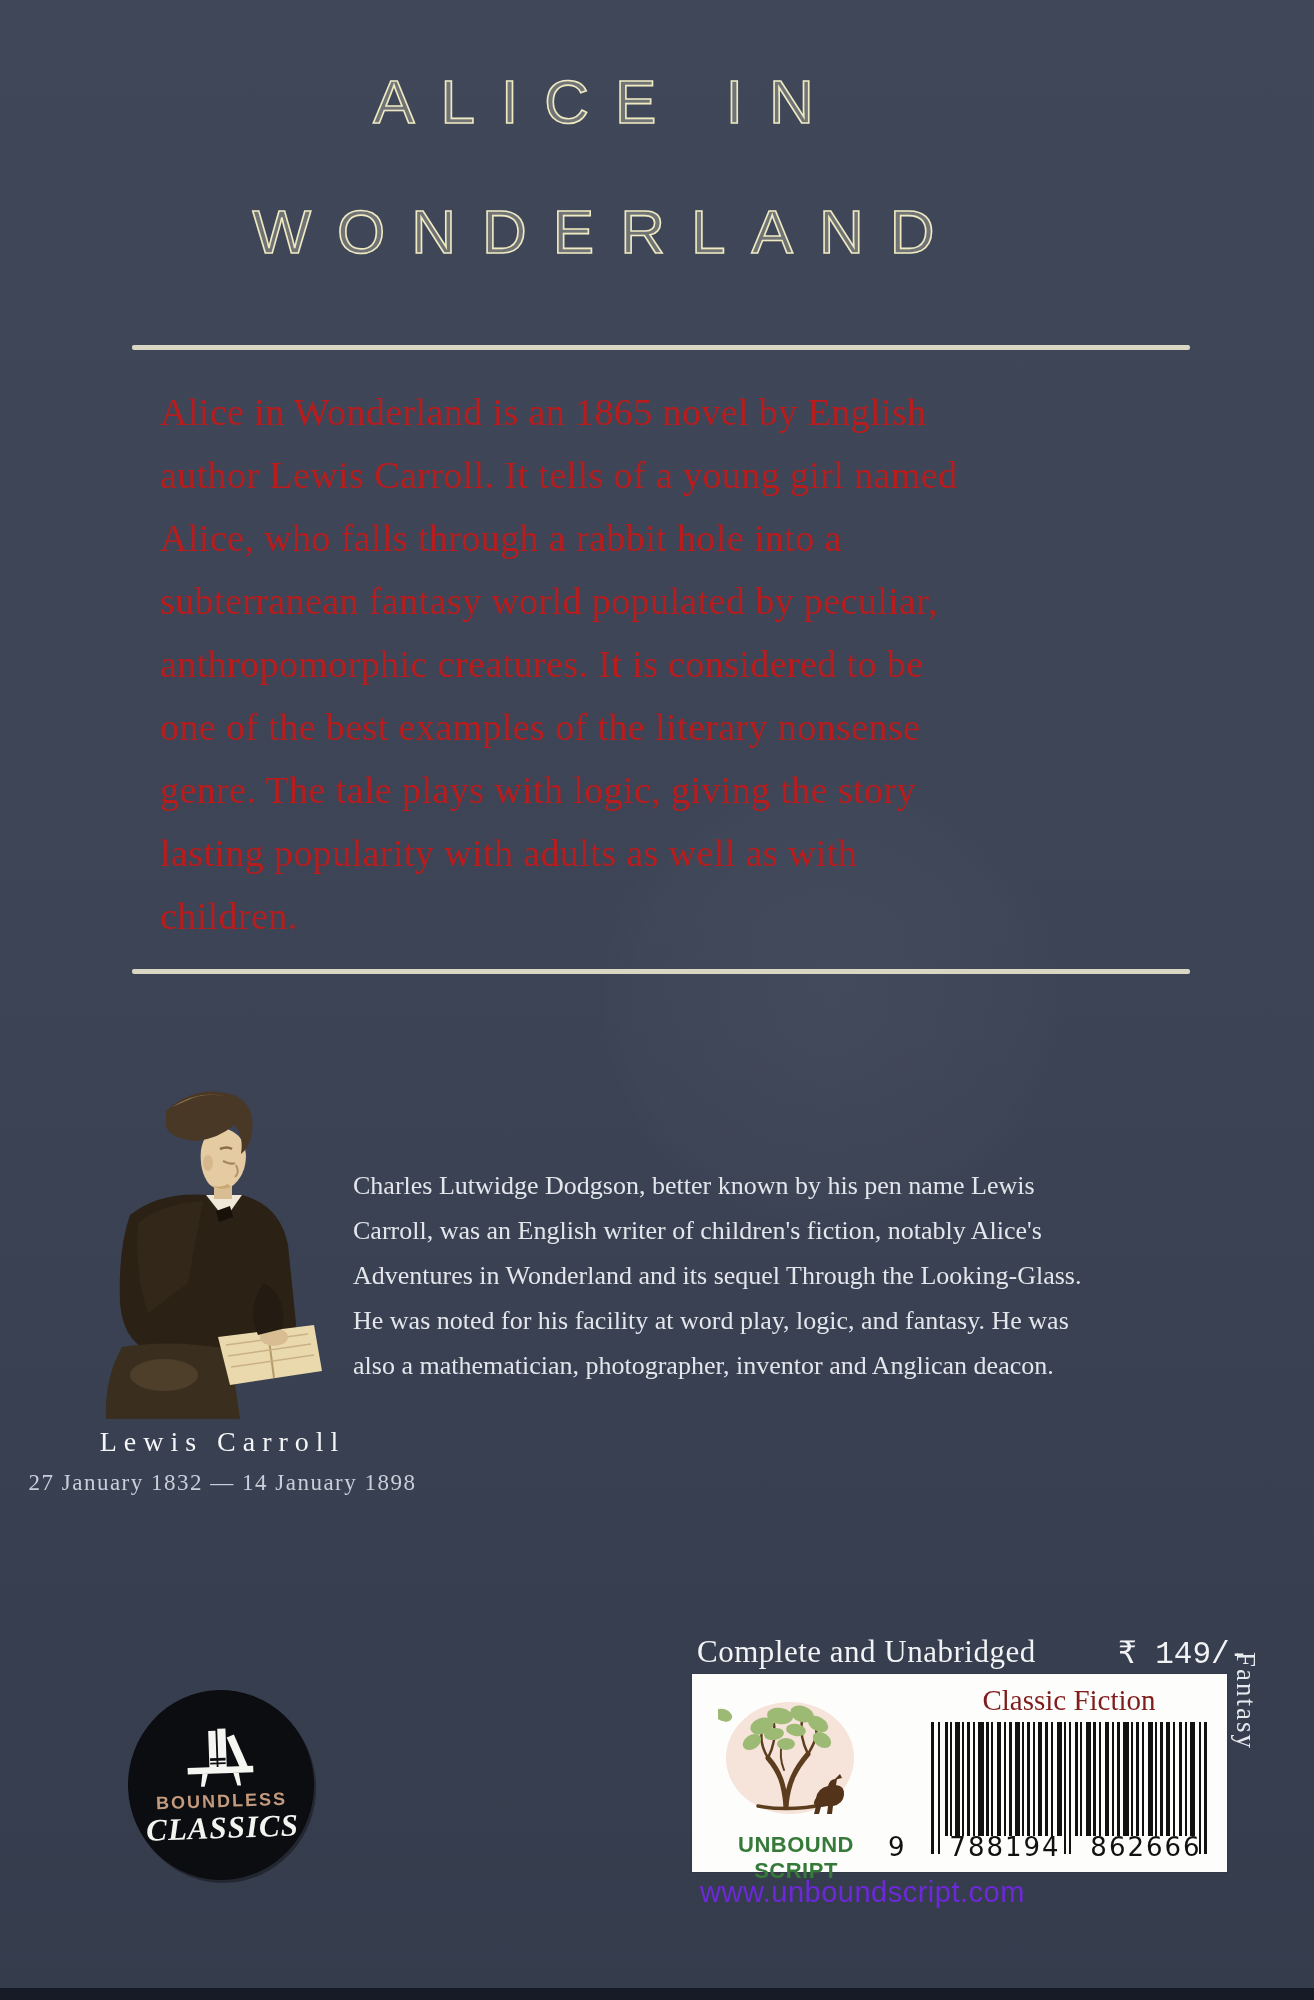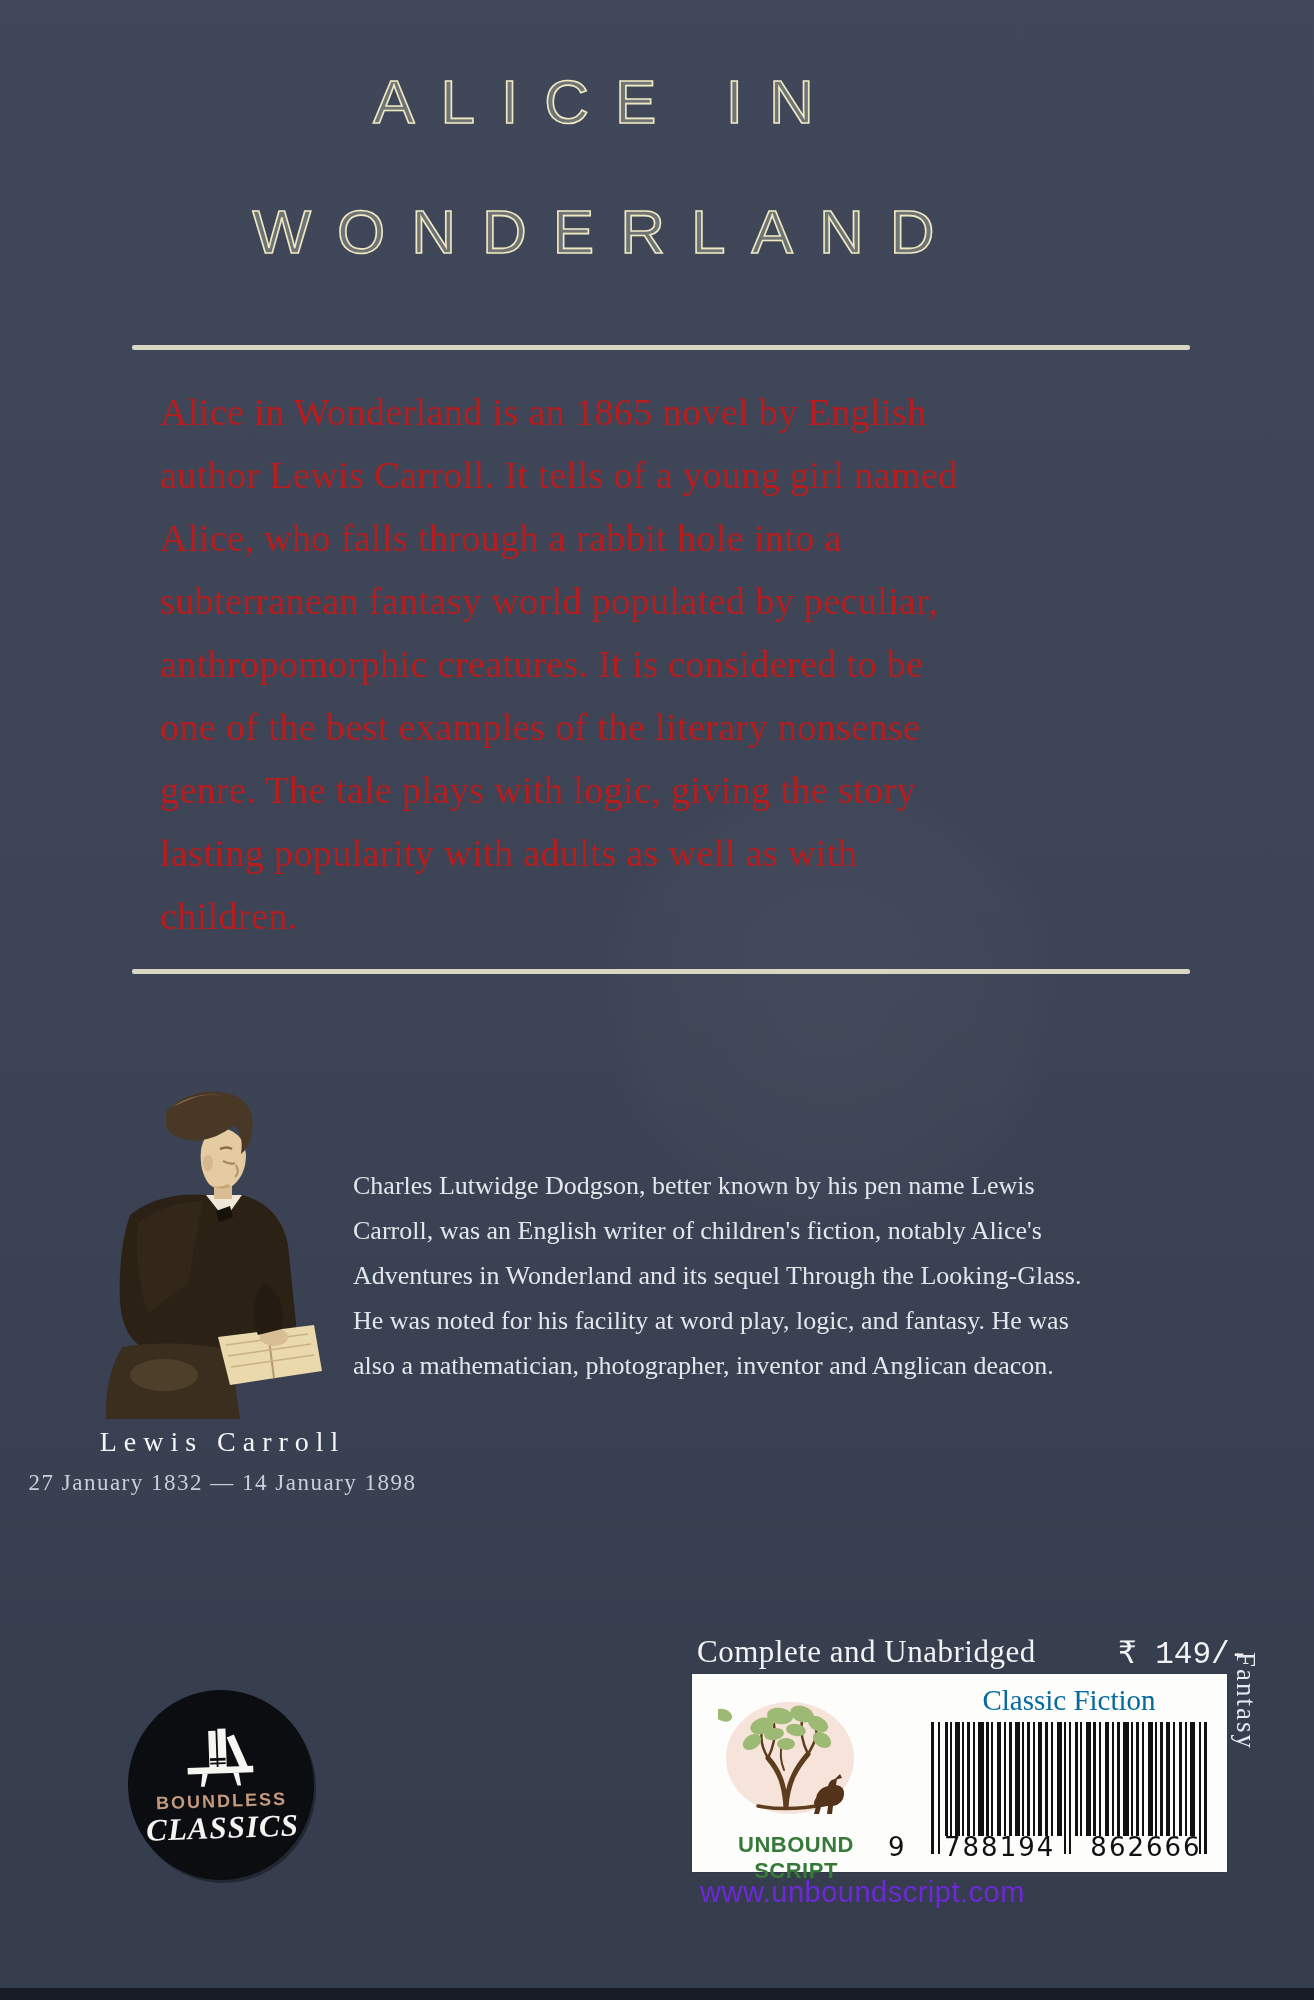--- a/index.html
+++ b/index.html
@@ -36,26 +36,26 @@
   .author-dates{left:15px;top:1470px;width:415px;text-align:center;
     font-size:23px;letter-spacing:1.5px;color:#c9cfd9;}
 
   .edition{left:697px;top:1634px;font-size:31px;color:#f2f3f5;letter-spacing:0.5px;}
   .price{left:1118px;top:1634px;font-size:31px;color:#f2f3f5;
     font-family:Liberation Mono, monospace;}
 
   .whitebox{left:692px;top:1674px;width:535px;height:198px;background:#fdfdfb;
     box-shadow:0 0 0 1px rgba(0,0,0,0.08);}
   .classic{left:239px;top:10px;width:276px;text-align:center;
-    font-size:29px;color:#0369a1;}
+    font-size:29px;color:#7f1d1d;}
   .bars{left:239px;top:48px;}
   .isbn{font-family:"DejaVu Sans","Liberation Sans",sans-serif;
     font-size:26px;color:#111;letter-spacing:2px;top:158px;}
   .isbn.d1{left:196px;}
-  .isbn.g1{left:252px;width:122px;}
+  .isbn.g1{left:252px;width:122px;text-align:center;}
   .isbn.g2{left:396px;width:116px;text-align:center;}
 
   .publogo{left:26px;top:26px;}
   .pubname{left:12px;top:158px;width:184px;text-align:center;
     font-family:"Liberation Sans",sans-serif;font-weight:bold;
     font-size:22px;letter-spacing:0.5px;color:#357a38;}
 
   .fantasy{left:1230px;top:1652px;height:200px;
     writing-mode:vertical-rl;font-size:27px;letter-spacing:2px;color:#e6e9ee;}
 

